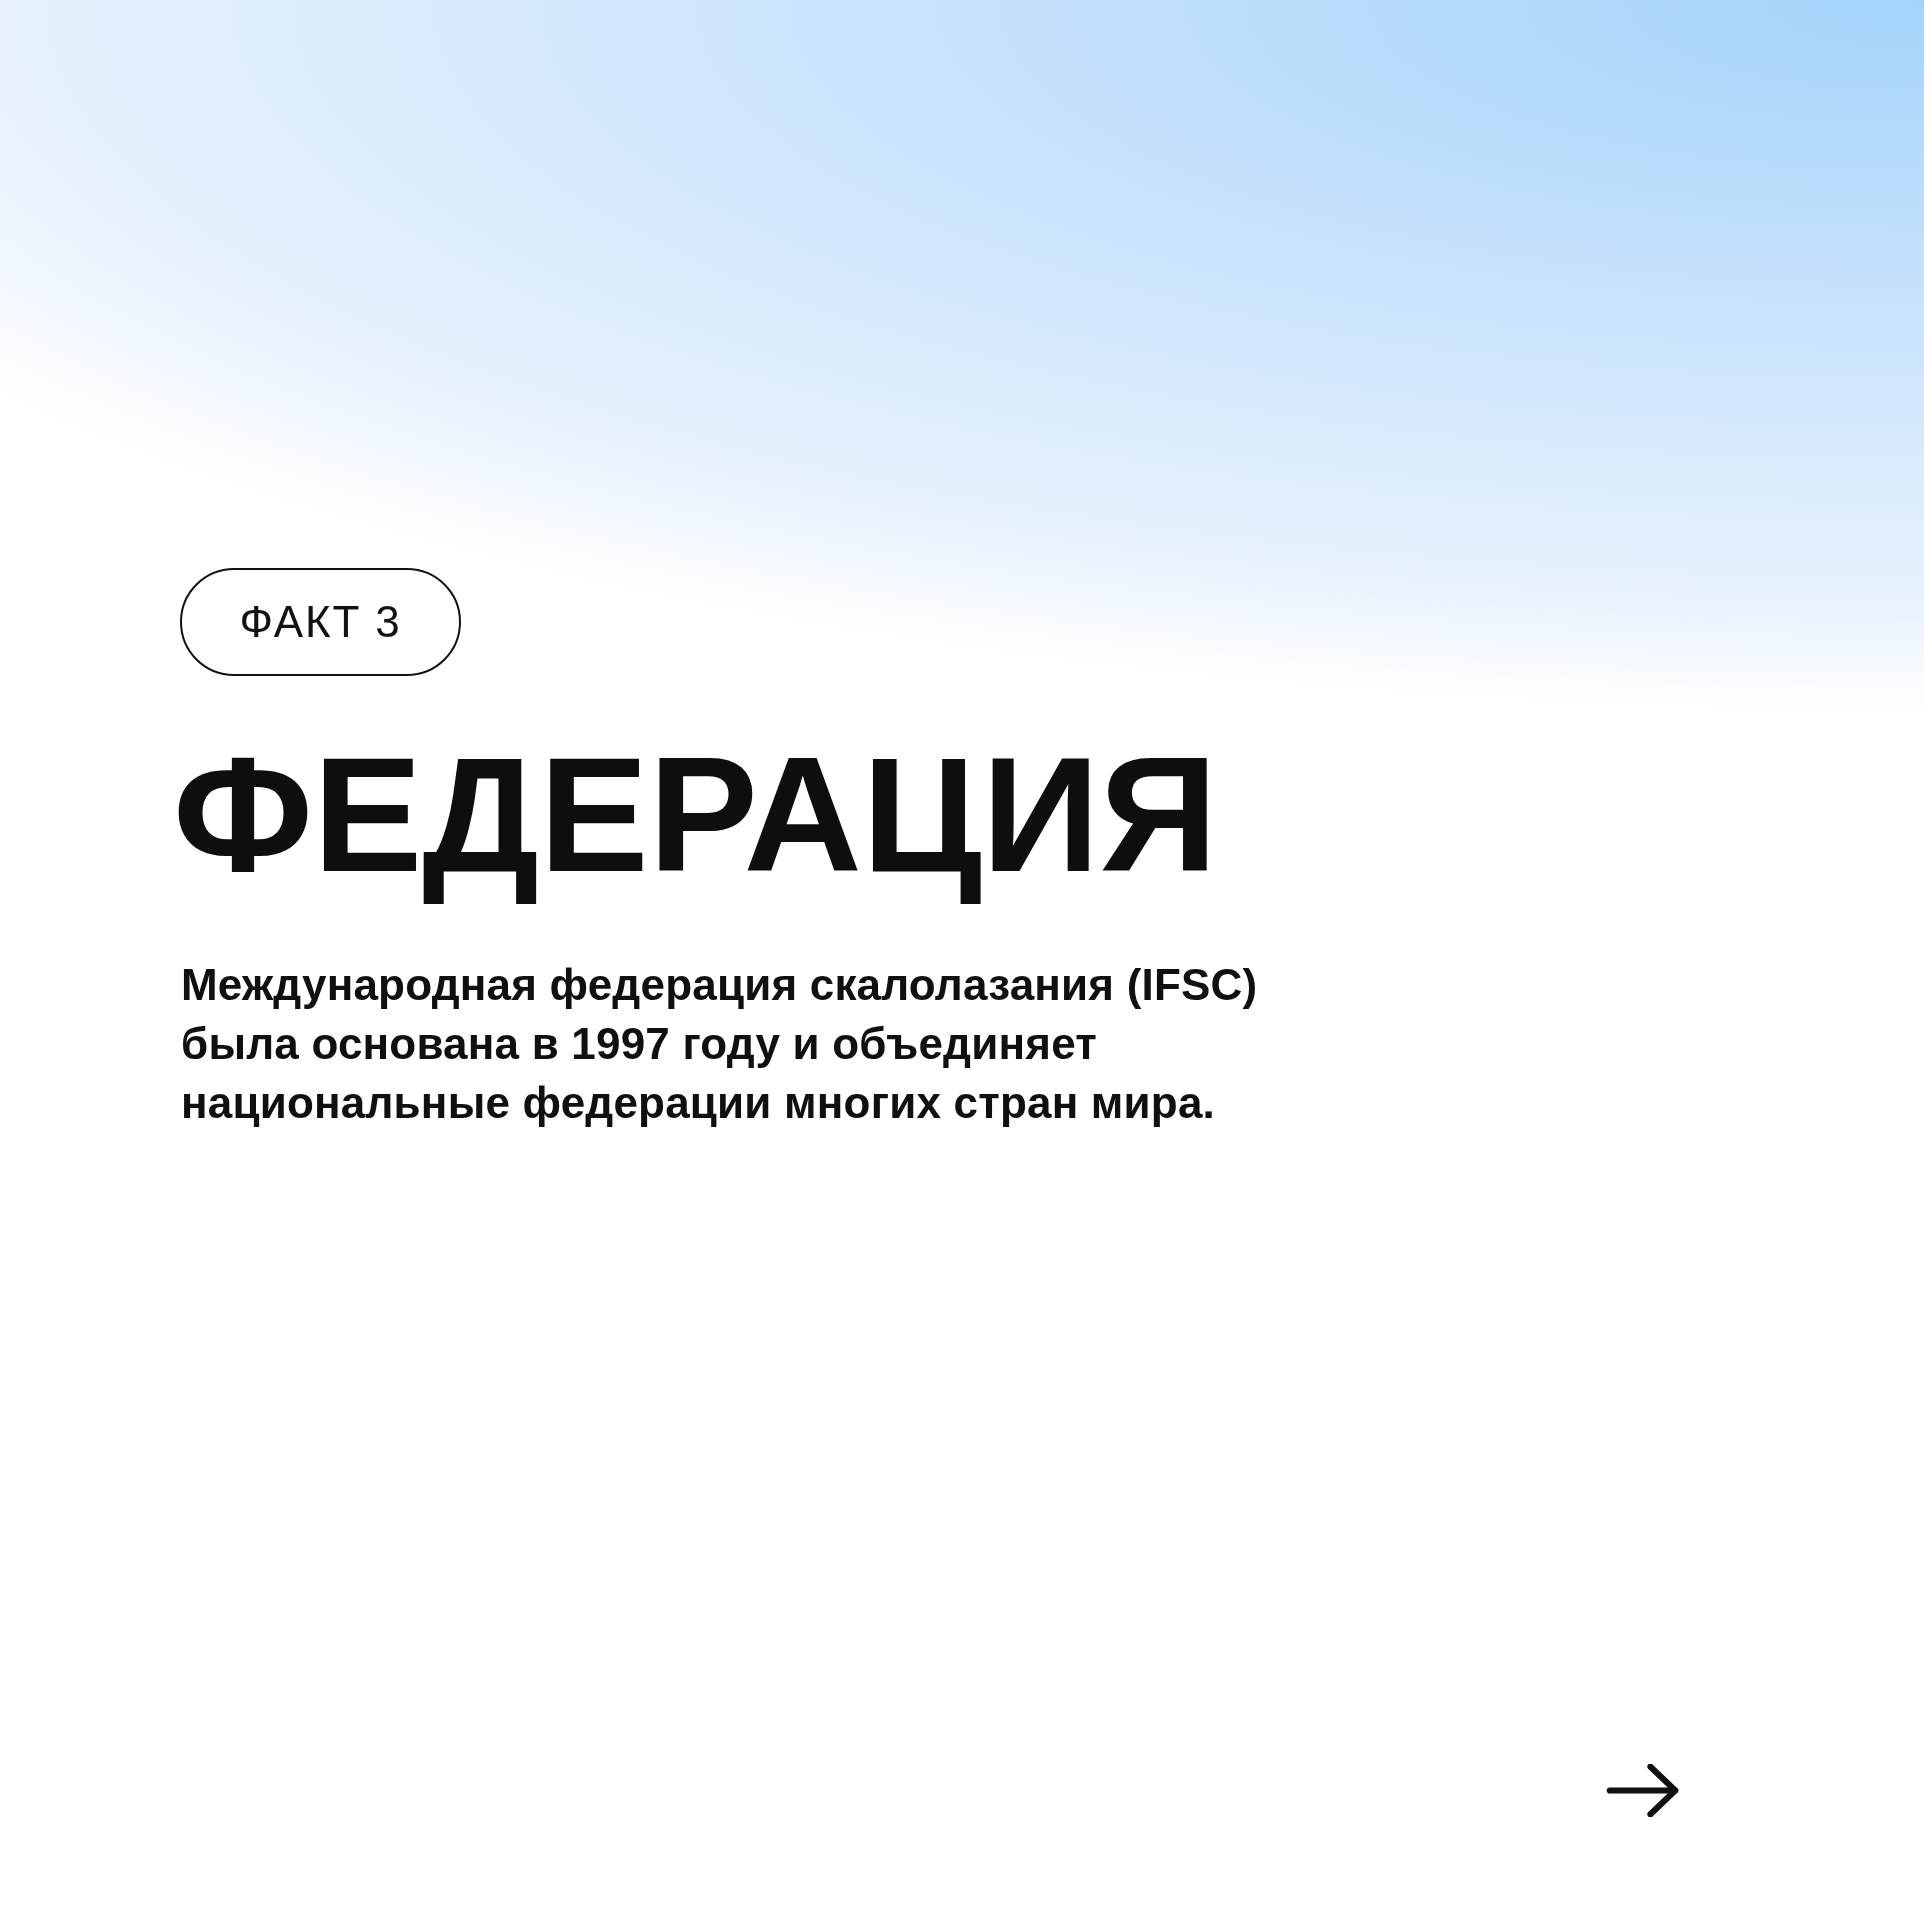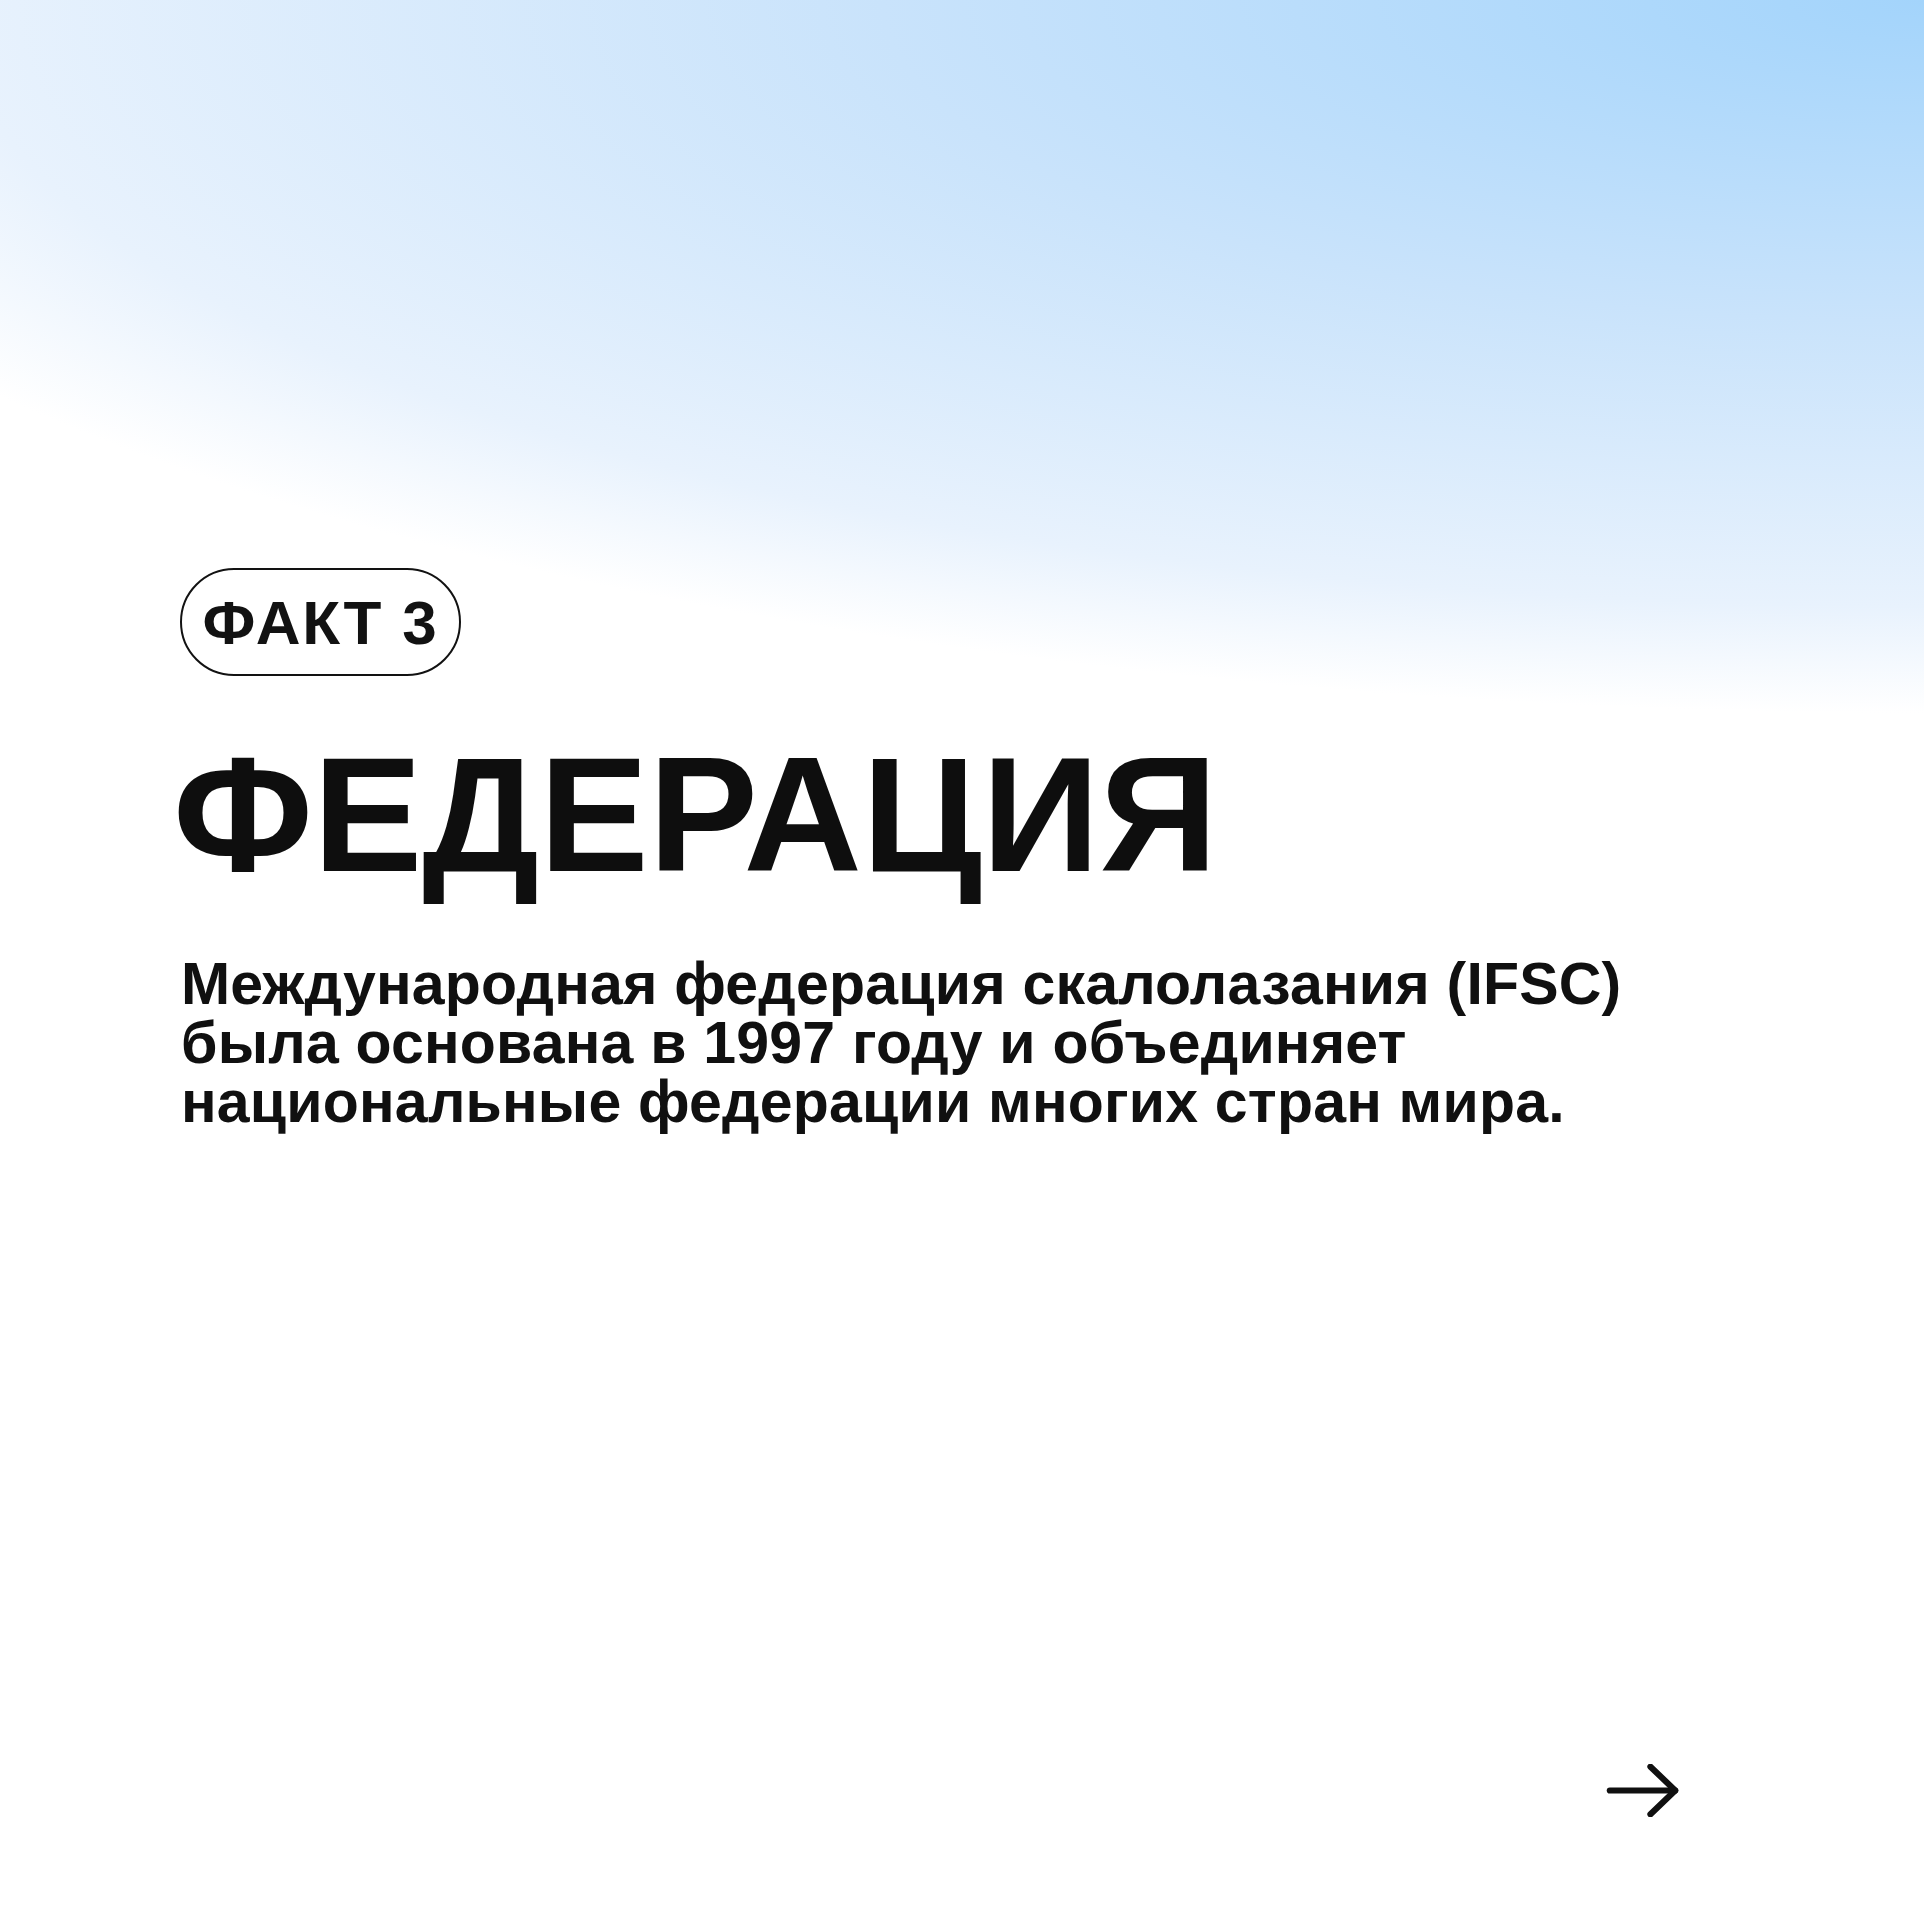--- a/index.html
+++ b/index.html
@@ -24,22 +24,22 @@
     width: 281px;
     height: 108px;
     box-sizing: border-box;
     border: 2.7px solid #121212;
     border-radius: 62px;
     display: flex;
     align-items: center;
     justify-content: center;
   }
   .badge-label {
-    font-size: 62px;
-    font-weight: 700;
+    font-size: 44px;
+    font-weight: 400;
     letter-spacing: 1.8px;
     color: #121212;
     white-space: nowrap;
   }
   .title {
     position: absolute;
     left: 173px;
     top: 729px;
     margin: 0;
     font-size: 164px;
@@ -48,21 +48,21 @@
     letter-spacing: 0px;
     color: #0e0e0e;
     white-space: nowrap;
   }
   .body-text {
     position: absolute;
     left: 181px;
     top: 955px;
     margin: 0;
     width: 1568px;
-    font-size: 59px;
+    font-size: 44px;
     line-height: 59px;
     font-weight: 600;
     letter-spacing: 0.2px;
     color: #101010;
     white-space: pre-line;
   }
   .next-arrow {
     position: absolute;
     left: 1590px;
     top: 1748px;

